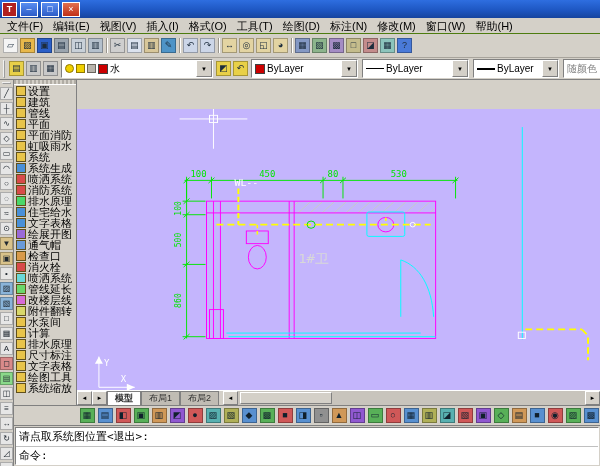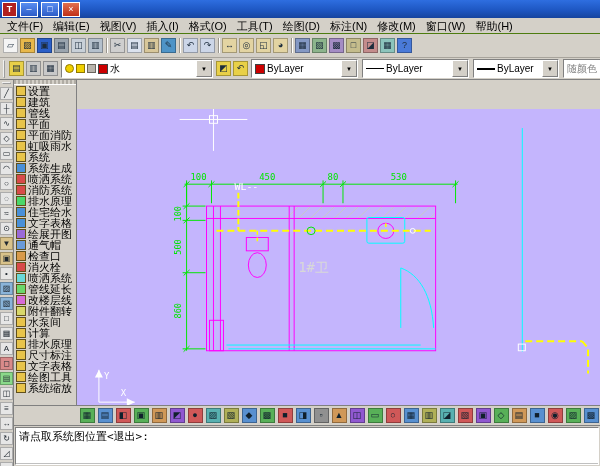--- a/index.html
+++ b/index.html
@@ -721,20 +721,39 @@
                 <line x1="22" y1="308" x2="58" y2="308"></line>
                 <line x1="22" y1="308" x2="22" y2="274"></line>
                 <polygon points="58,308 50,304 50,312" fill="#ffffff" stroke="none"></polygon>
                 <polygon points="22,274 18,282 26,282" fill="#ffffff" stroke="none"></polygon>
                 <text x="44" y="302" font-size="9" fill="#ffffff" stroke="none" font-family="DejaVu Sans Mono, monospace">X</text>
                 <text x="27" y="284" font-size="9" fill="#ffffff" stroke="none" font-family="DejaVu Sans Mono, monospace">Y</text>
               </g>
             </svg>
           </div>
 
+          <div class="tabbar">
+            <span class="tabnav">◄</span>
+            <span class="tabnav">►</span>
+            <span style="display:flex;">
+
+                <span class="tab active">模型</span>
+
+                <span class="tab">布局1</span>
+
+                <span class="tab">布局2</span>
+              </span>
+            <span class="hscroll">
+              <span class="sbtn">◄</span>
+              <span class="sbtrack">
+                  <span class="sbthumb"></span>
+                </span>
+              <span class="sbtn">►</span>
+            </span>
+          </div>
         </div>
       </div>
 
       <div class="btoolbar">
 
           <span class="btn16">
             <i style="background: rgb(88, 176, 88);">
               <b>▦</b>
             </i>
           </span>
@@ -904,17 +923,18 @@
           <span class="btn16">
             <i style="background: rgb(88, 144, 208);">
               <b>▩</b>
             </i>
           </span>
         </div>
 
       <div class="cmdline">
         <div class="cmdbox">
           <div class="cmd-hist">请点取系统图位置&lt;退出&gt;:</div>
+          <div class="cmd-prompt">命令:</div>
         </div>
       </div>
     </div>
   </div>
 </div>
 
 </body></html>

